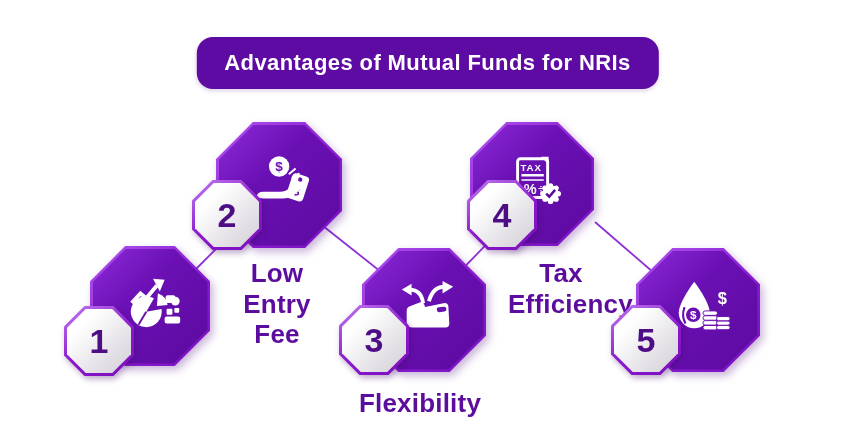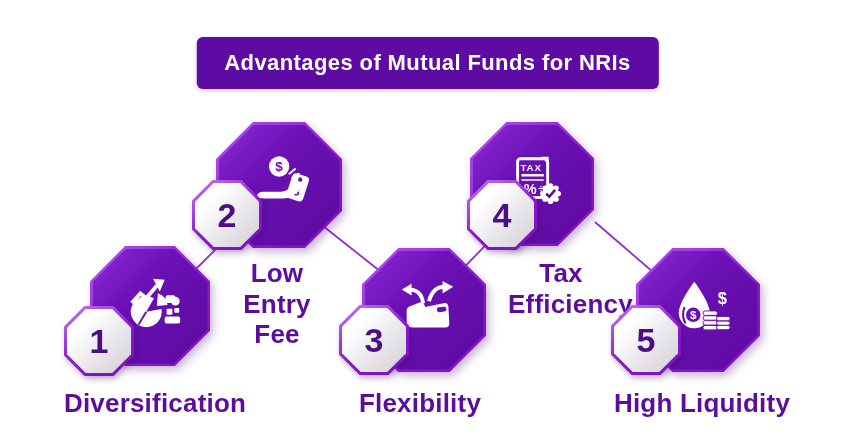--- a/index.html
+++ b/index.html
@@ -1,21 +1,21 @@
 <!DOCTYPE html>
 <html><head>
 <meta charset="utf-8">
 <style>
   html,body{margin:0;padding:0;background:#fff;}
   .canvas{position:relative;width:855px;height:437px;background:#ffffff;overflow:hidden;
           font-family:"Liberation Sans",sans-serif;}
   .connectors{position:absolute;left:0;top:0;z-index:0;}
   .banner{position:absolute;left:50%;top:37px;transform:translateX(-50%);
           background:#5d0ba2;color:#fff;font-size:22px;font-weight:bold;
-          padding:13px 28px;border-radius:6px;white-space:nowrap;letter-spacing:.4px;z-index:4;
+          padding:13px 28px;border-radius:16px;white-space:nowrap;letter-spacing:.4px;z-index:4;
           box-shadow:0 2px 4px rgba(80,10,140,.18);}
   .oct{clip-path:polygon(29.29% 0%,70.71% 0%,100% 29.29%,100% 70.71%,70.71% 100%,29.29% 100%,0% 70.71%,0% 29.29%);}
   .oct-wrap{position:absolute;z-index:2;filter:drop-shadow(3px 4px 4px rgba(76,8,130,.30));}
   .oct-outer{position:relative;width:100%;height:100%;
              background:linear-gradient(135deg,#b157ef 0%,#8a1cd0 55%,#7a12c2 100%);}
   .oct-inner{position:absolute;inset:2.5px;display:flex;align-items:center;justify-content:center;
              background:linear-gradient(135deg,#8c2ad8 0%,#6a10b4 40%,#5c0a9e 100%);}
   .oct-inner svg{transform:translate(4px,-2px);}
   .badge-wrap{position:absolute;z-index:3;filter:drop-shadow(2px 3px 3px rgba(60,8,100,.35));}
   .badge-outer{position:relative;width:100%;height:100%;
@@ -75,21 +75,20 @@
     </div>
       </div>
   </div>
   <div class="badge-wrap b1">
     <div class="oct badge-outer">
         <div class="oct badge-inner">
       <span>1</span>
     </div>
       </div>
   </div>
-  <div class="label l1">Diversification</div>
 
   <div class="oct-wrap o2">
     <div class="oct oct-outer">
         <div class="oct oct-inner">
       <svg viewBox="0 0 64 64" width="62" height="62">
         <circle cx="28" cy="15" r="10.5" fill="#fff"></circle>
         <text x="28" y="20" font-size="14" font-weight="bold" fill="#6a0fb0" text-anchor="middle">$</text>
         <path d="M38,23 l7,-6 M41,27 l8,-5" stroke="#fff" stroke-width="2" fill="none"></path>
         <g transform="translate(47,37) rotate(18)">
           <rect x="-9" y="-14" width="18" height="27" rx="4" fill="#fff"></rect>
@@ -191,15 +190,14 @@
     </div>
       </div>
   </div>
   <div class="badge-wrap b5">
     <div class="oct badge-outer">
         <div class="oct badge-inner">
       <span>5</span>
     </div>
       </div>
   </div>
-  <div class="label l5">High Liquidity</div>
 
 </div>
 
 </body></html>

